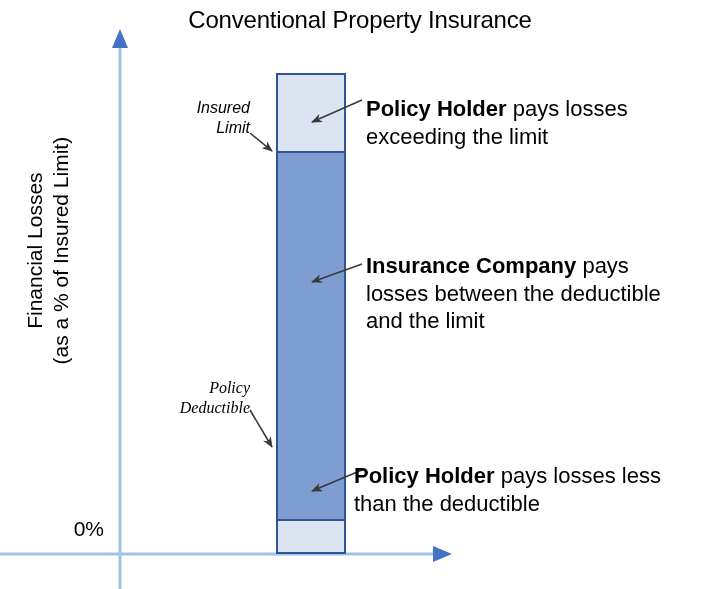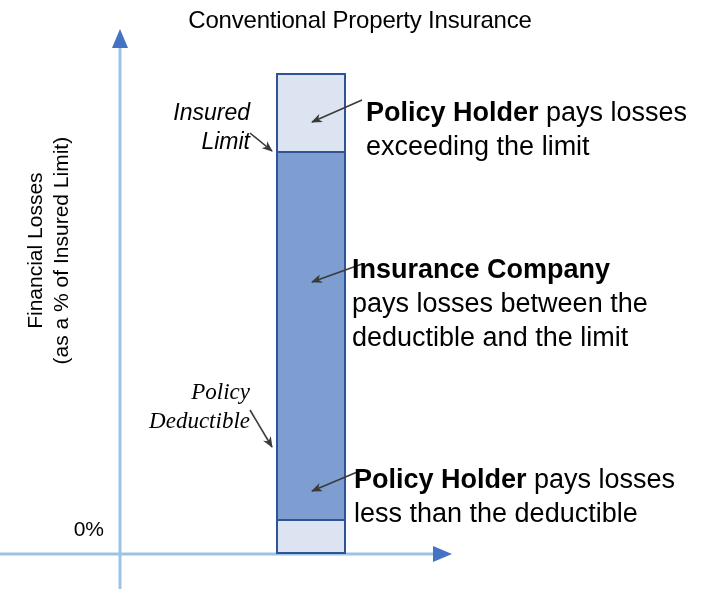--- a/index.html
+++ b/index.html
@@ -85,33 +85,33 @@
     box-sizing: border-box;
     border: 2px solid #2F5496;
   }
   .seg-above-limit   { top: 0px;   height: 80px; }
   .seg-insurer       { top: 78px;  height: 370px; }
   .seg-deductible    { top: 446px; height: 35px; }
 
   
   .callout {
     position: absolute;
-    font-size: 27px;
+    font-size: 22px;
     line-height: 1.26;
     color: #000;
   }
   .callout b { font-weight: 700; }
   .callout-top        { left: 366px; top: 95px;  width: 330px; }
-  .callout-middle     { left: 352px; top: 252px; width: 300px; }
+  .callout-middle     { left: 366px; top: 252px; width: 300px; }
   .callout-bottom     { left: 354px; top: 462px; width: 350px; }
 
   
   .side-label {
     position: absolute;
-    font-size: 23px;
+    font-size: 16px;
     font-style: italic;
     line-height: 1.24;
     color: #000;
     text-align: right;
   }
   .label-insured-limit     { left: 80px; top: 98px;  width: 170px; }
   .label-policy-deductible { left: 60px; top: 378px; width: 190px; font-family: Liberation Serif, serif; }
 </style>
 </head>
 <body>

